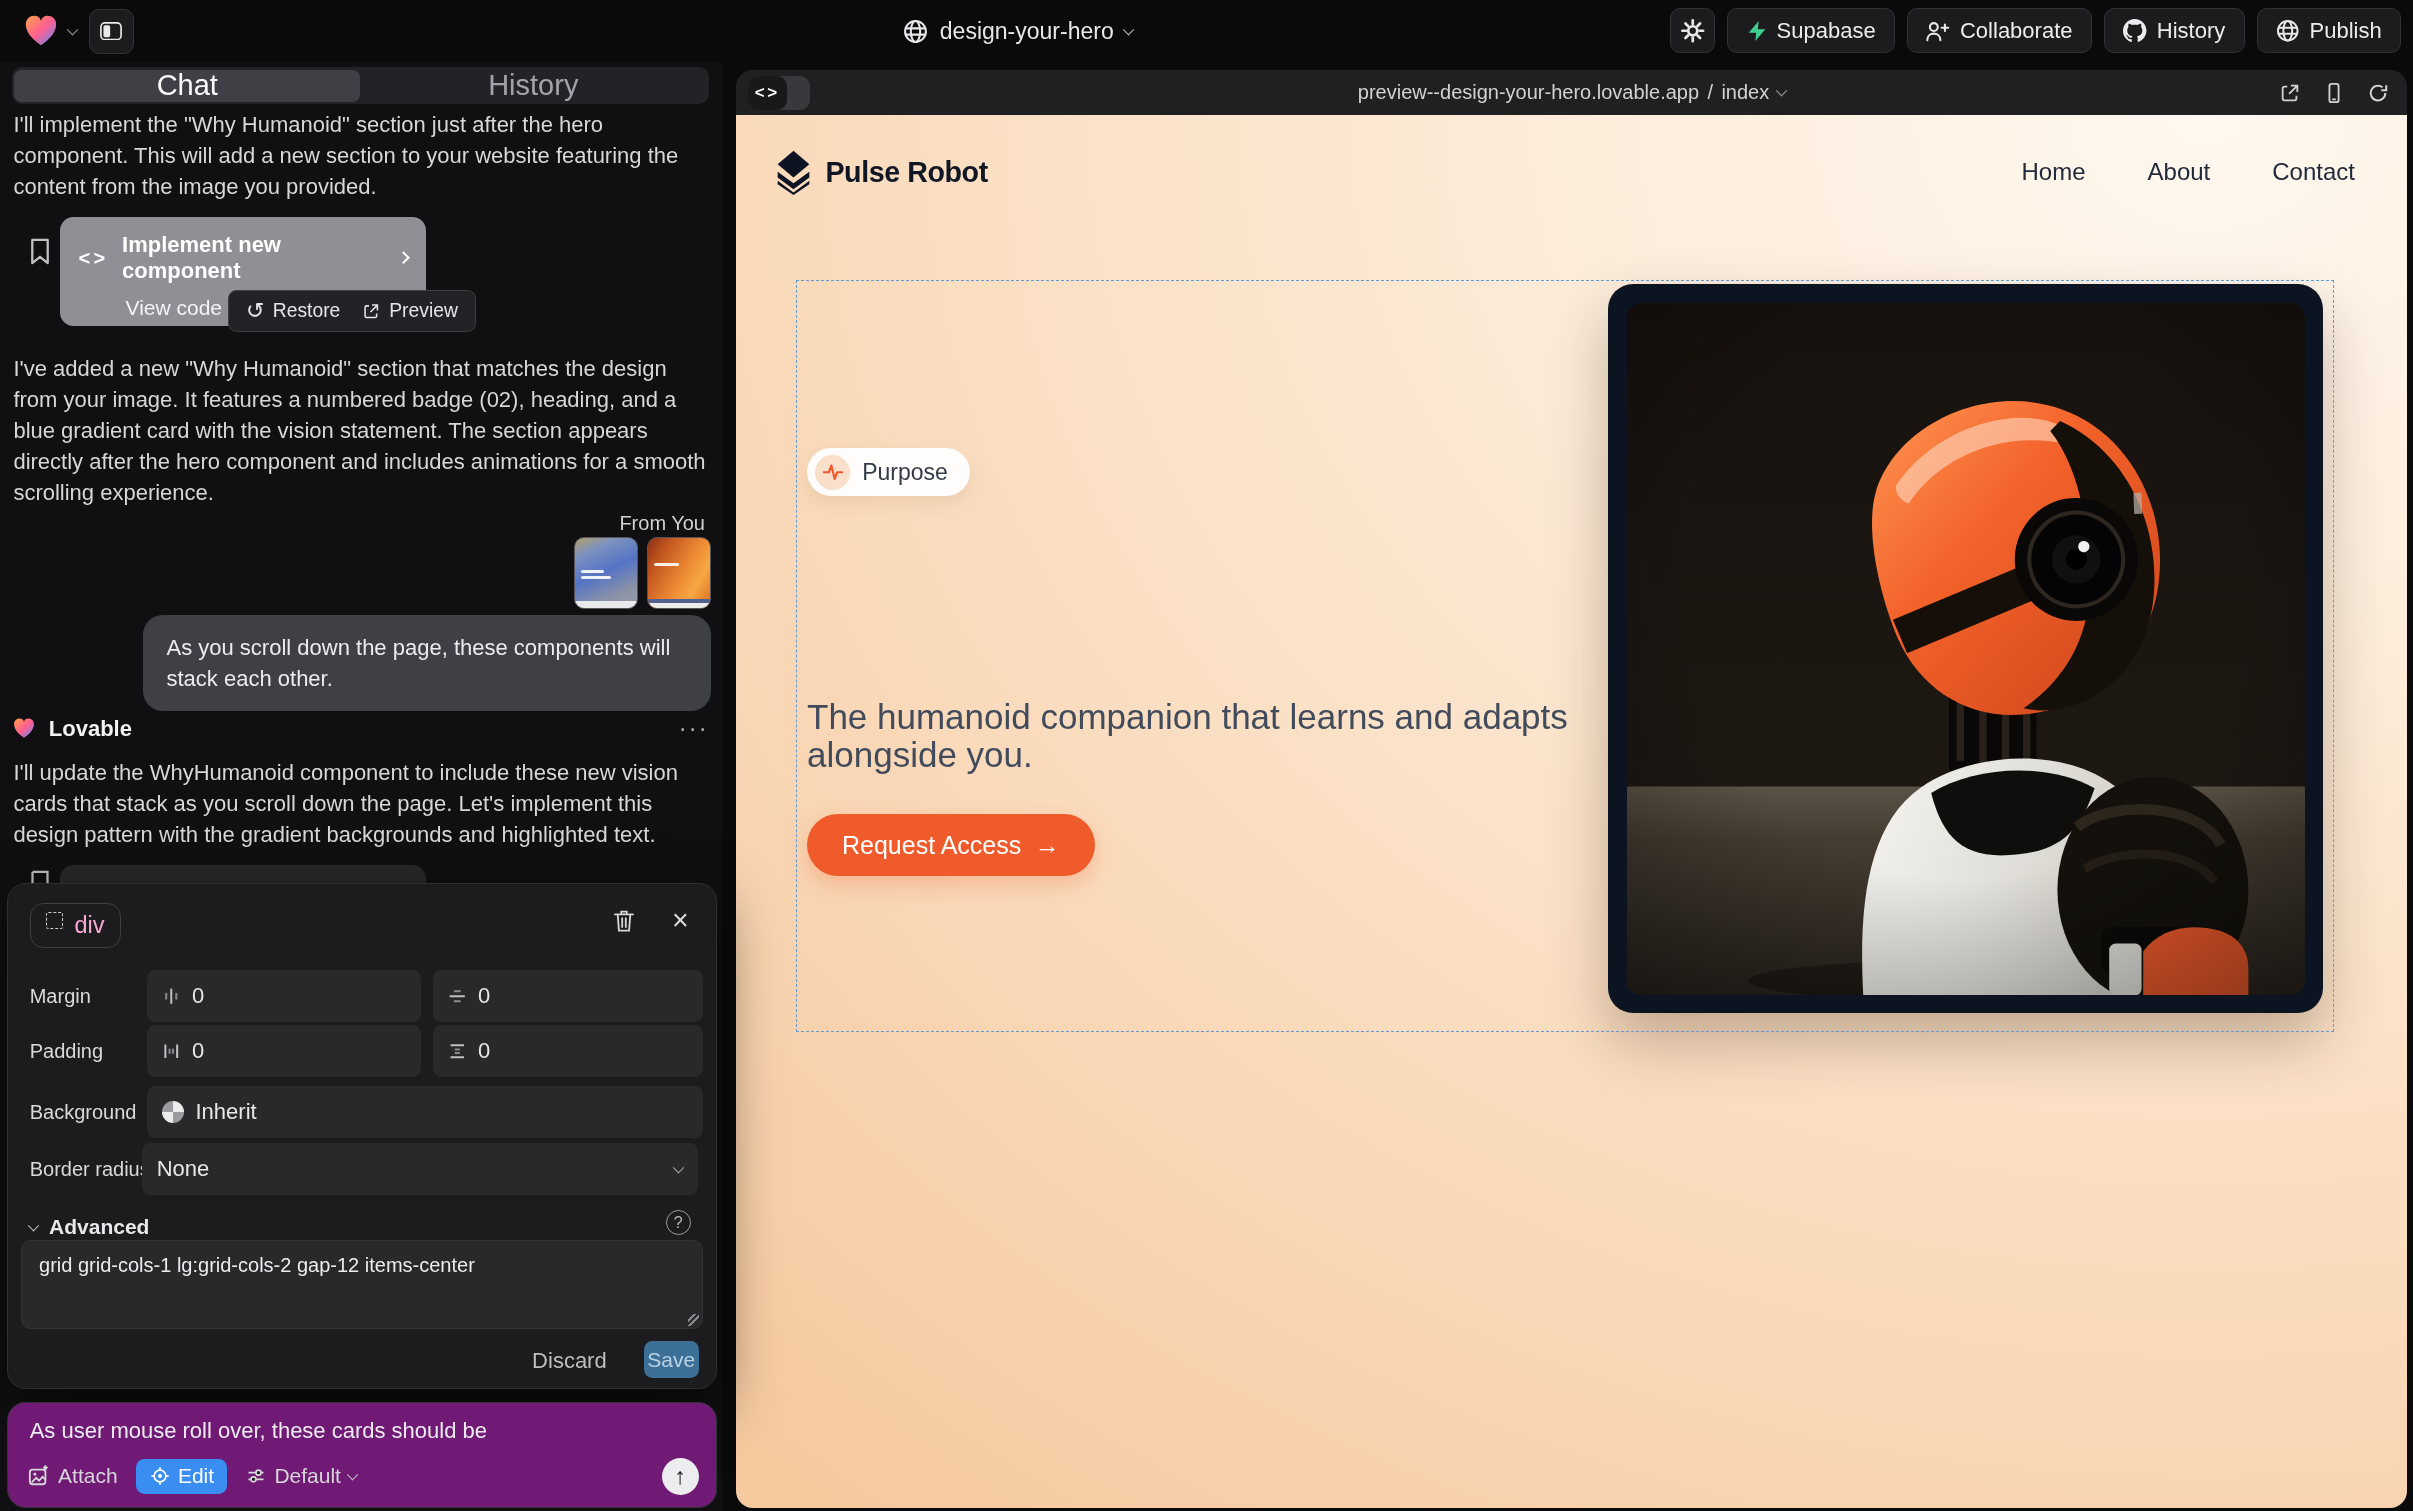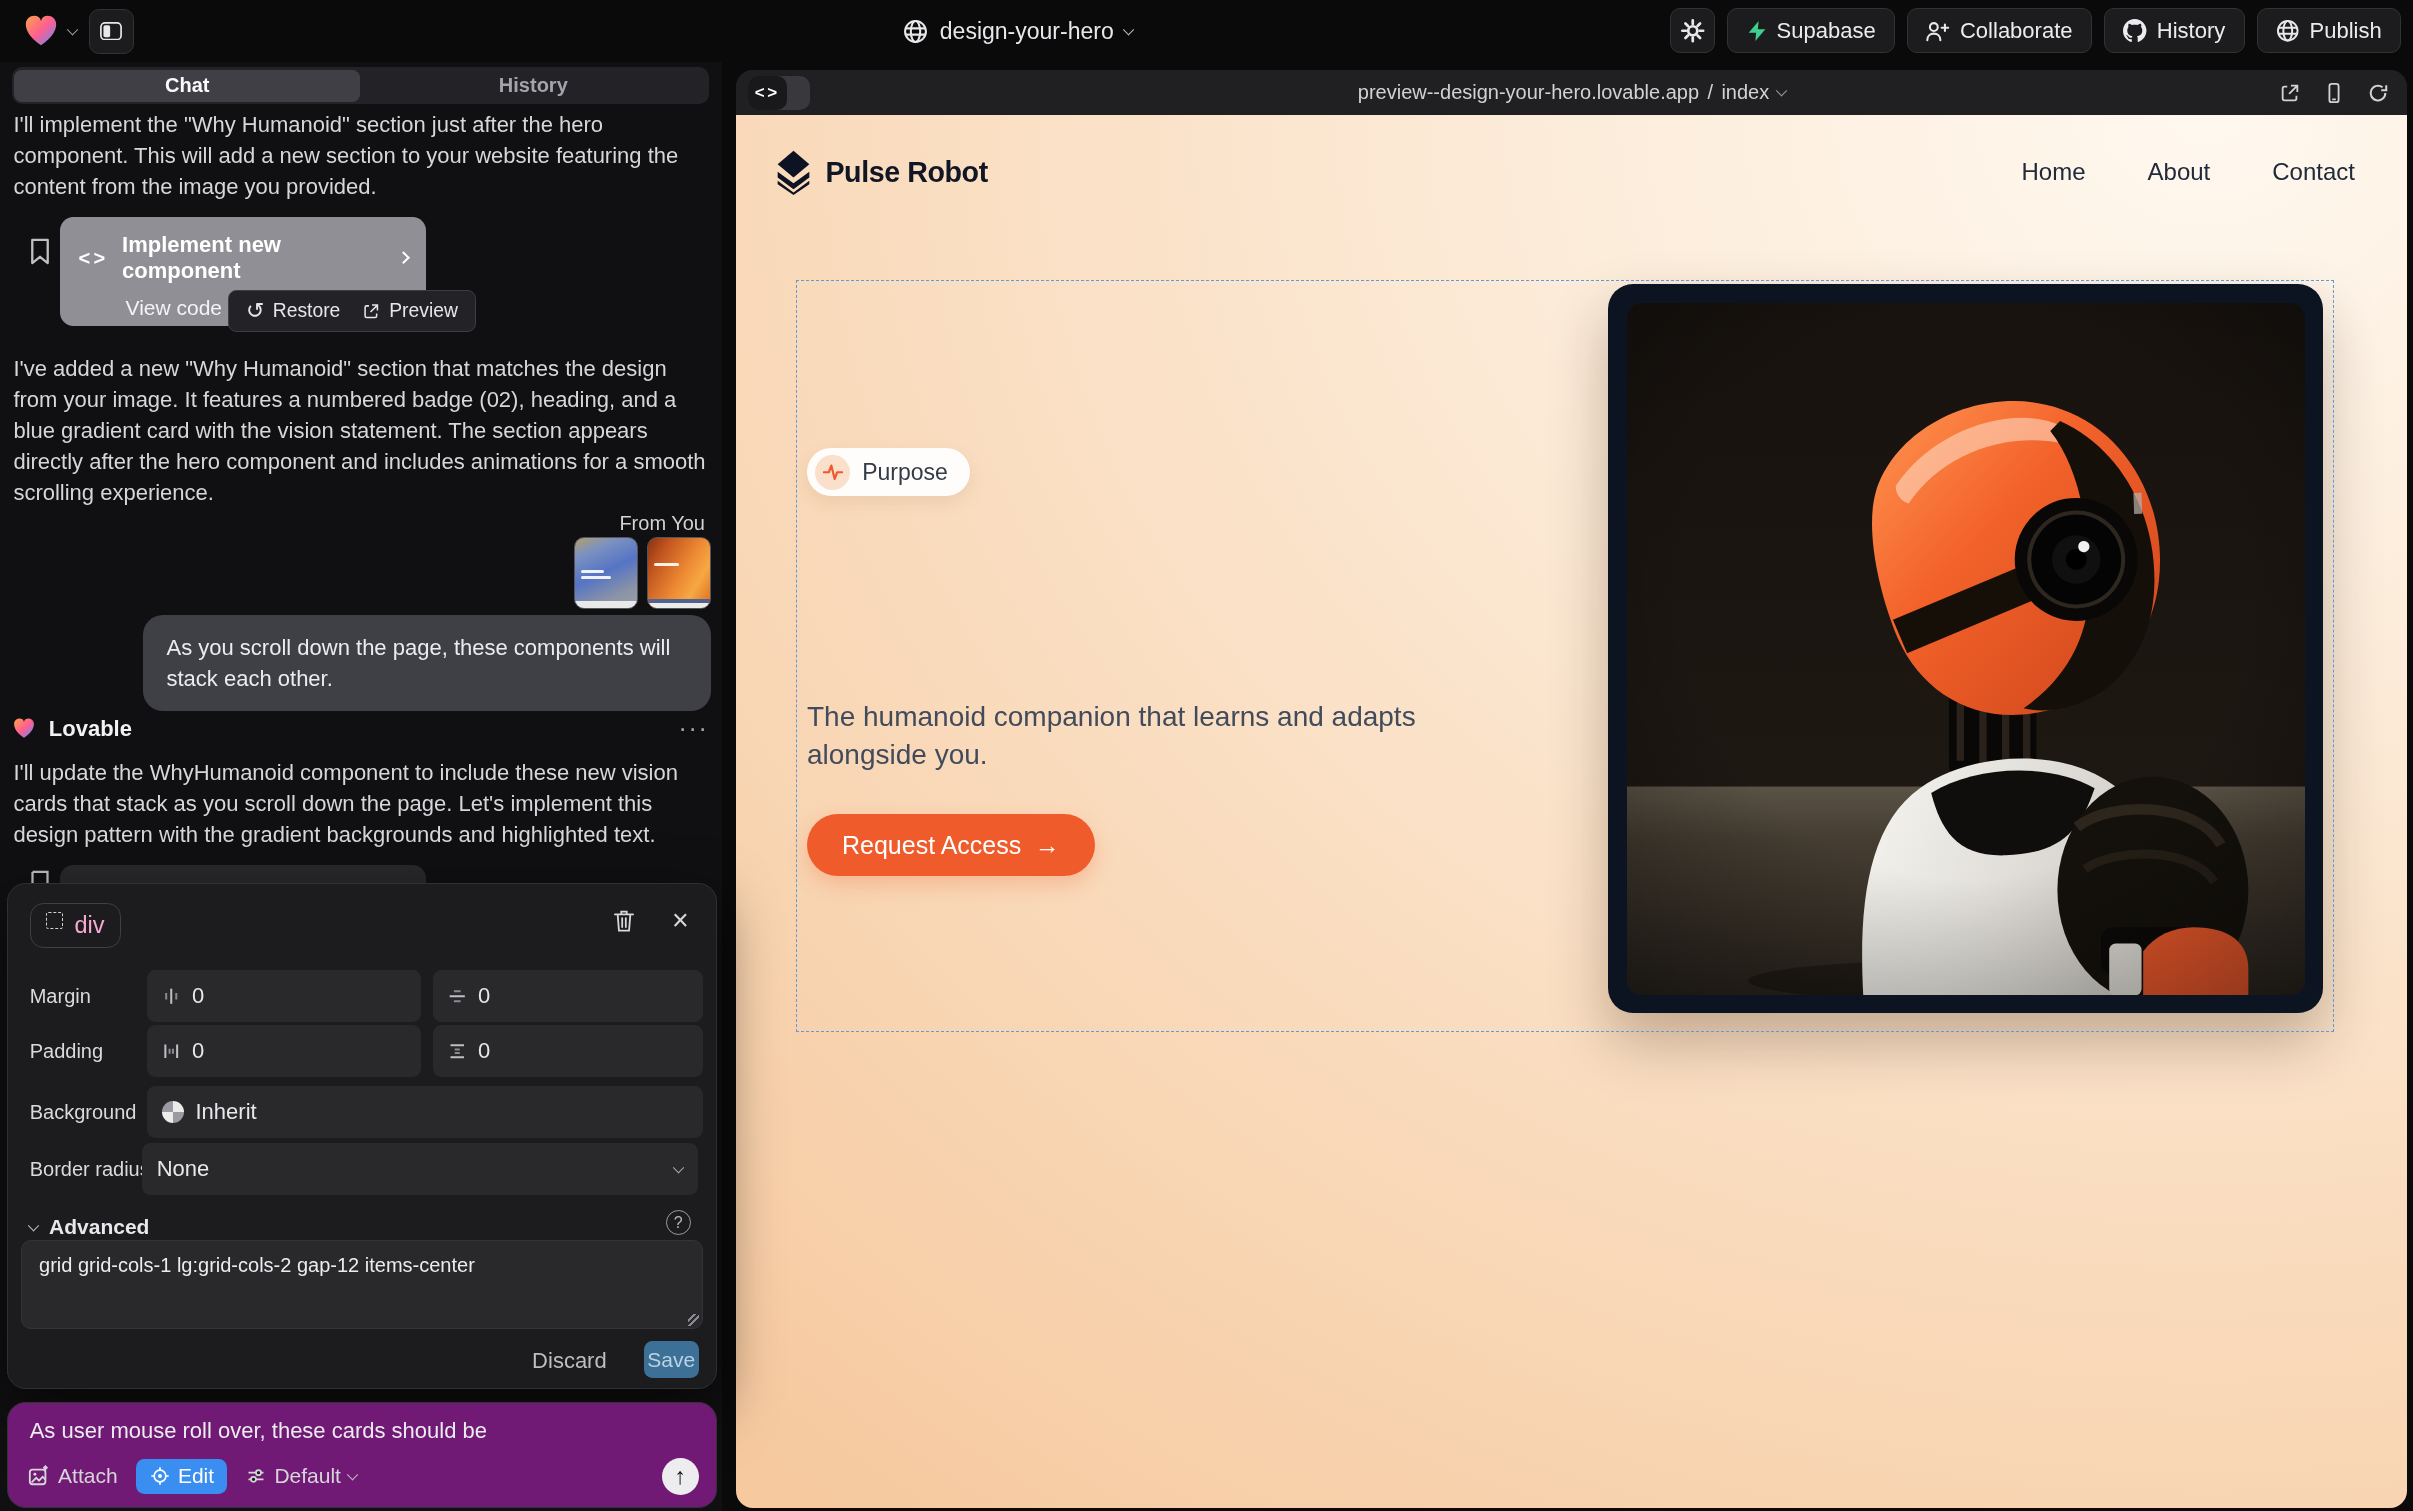--- a/index.html
+++ b/index.html
@@ -17,21 +17,21 @@
   .tb-center { position:absolute; left:903px; top:0; height:62px; display:flex; align-items:center; gap:11.8px; font-size:23px; color:#e8e8ec; }
   .tb-right { position:absolute; right:11.8px; top:8.4px; display:flex; gap:11.8px; }
   .chev { width:9.2px; height:9.2px; border-top:2.1px solid currentColor; border-right:2.1px solid currentColor; display:inline-block; }
   .chev-d { transform:rotate(135deg); margin-top:-3.4px; }
   .chev-r { transform:rotate(45deg); }
   .chev-sm { width:7.6px; height:7.6px; border-width:1.7px; }
 
   
   .chat { position:absolute; left:0; top:62px; width:722px; bottom:0; background:#101012; }
   .tabs { position:absolute; left:11.8px; top:5px; width:697px; height:37px; background:#232327; border-radius:10px; display:flex; padding:2.5px; }
-  .tab { flex:1; display:flex; align-items:center; justify-content:center; font-size:20px; color:#a3a3ab; border-radius:7.6px; cursor:pointer;font-weight:bold; }
+  .tab { flex:1; display:flex; align-items:center; justify-content:center; font-size:29px; color:#a3a3ab; border-radius:7.6px; cursor:pointer; }
   .tab.active { background:#3f3f45; color:#fafafa; }
   .msg { position:absolute; left:13.4px; font-size:22px; line-height:31px; color:#d7d7db; }
   .bookmark { color:#bfbfc4; }
   .comp-card { position:absolute; left:60px; top:155px; width:366px; height:109px; background:#8f8f95; border-radius:13.4px; padding:15px 18.5px; cursor:pointer; }
   .comp-row1 { display:flex; align-items:center; gap:13.4px; color:#ffffff; font-size:22px; font-weight:600; }
   .code-glyph { font-size:20px; font-weight:700; letter-spacing:3.4px; }
   .comp-view { margin:11.8px 0 0 47px; font-size:21px; color:#f4f4f6; }
   .popover { position:absolute; left:228px; top:228px; height:42px; background:#232327; border:0.8px solid #3d3d42;
     border-radius:8.4px; display:flex; align-items:center; gap:22px; padding:0 17px; font-size:19.3px; color:#e6e6ea; z-index:3; }
   .pop-item { display:flex; align-items:center; gap:8.4px; cursor:pointer; }
@@ -107,21 +107,21 @@
   .nav { margin-left:auto; display:flex; gap:62px; font-size:24px; color:#202a3a; }
   .nav span { cursor:pointer; }
   .dashed-select { position:absolute; left:60px; top:165px; width:1538px; height:752px;
     border:1.7px dashed #5f9bd6; pointer-events:none; z-index:4; }
   .badge { position:absolute; left:71px; top:333px; display:flex; align-items:center; gap:11.8px; background:#fffdfb;
     border-radius:839px; padding:6.7px 22px 6.7px 8.4px; box-shadow:0 6.7px 18.5px rgba(120,70,30,.10); cursor:pointer; }
   .badge-ic { width:35px; height:35px; border-radius:50%; background:#fadfca; display:flex; align-items:center; justify-content:center; }
   .badge-tx { font-size:23px; color:#333b49; font-weight:500; }
   .hero-h1 { position:absolute; left:69px; top:401px; font-size:78px; line-height:83px; font-weight:800;
     letter-spacing:-2.5px; color:#1b2434; }
-  .hero-sub { position:absolute; left:71px; top:583px; font-size:28px; line-height:38px; color:#414b5c; }
+  .hero-sub { position:absolute; left:71px; top:583px; font-size:35px; line-height:38px; color:#414b5c; }
   .cta { position:absolute; left:71px; top:699px; height:62px; background:#ef5b2b; border:none; border-radius:839px;
     display:flex; align-items:center; gap:13.4px; padding:0 35px; font-size:25px; color:#fff; cursor:pointer;
     box-shadow:0 8.4px 20px rgba(239,91,43,.25); }
   .robot-card { position:absolute; left:872px; top:169px; width:715px; height:729px; background:#0c1422;
     border-radius:25px; padding:18.5px; box-shadow:0 28.6px 59px rgba(50,25,8,.28); }
   .robot-inner { width:100%; height:100%; border-radius:15px; overflow:hidden; }
 </style>
 </head>
 <body>
 

